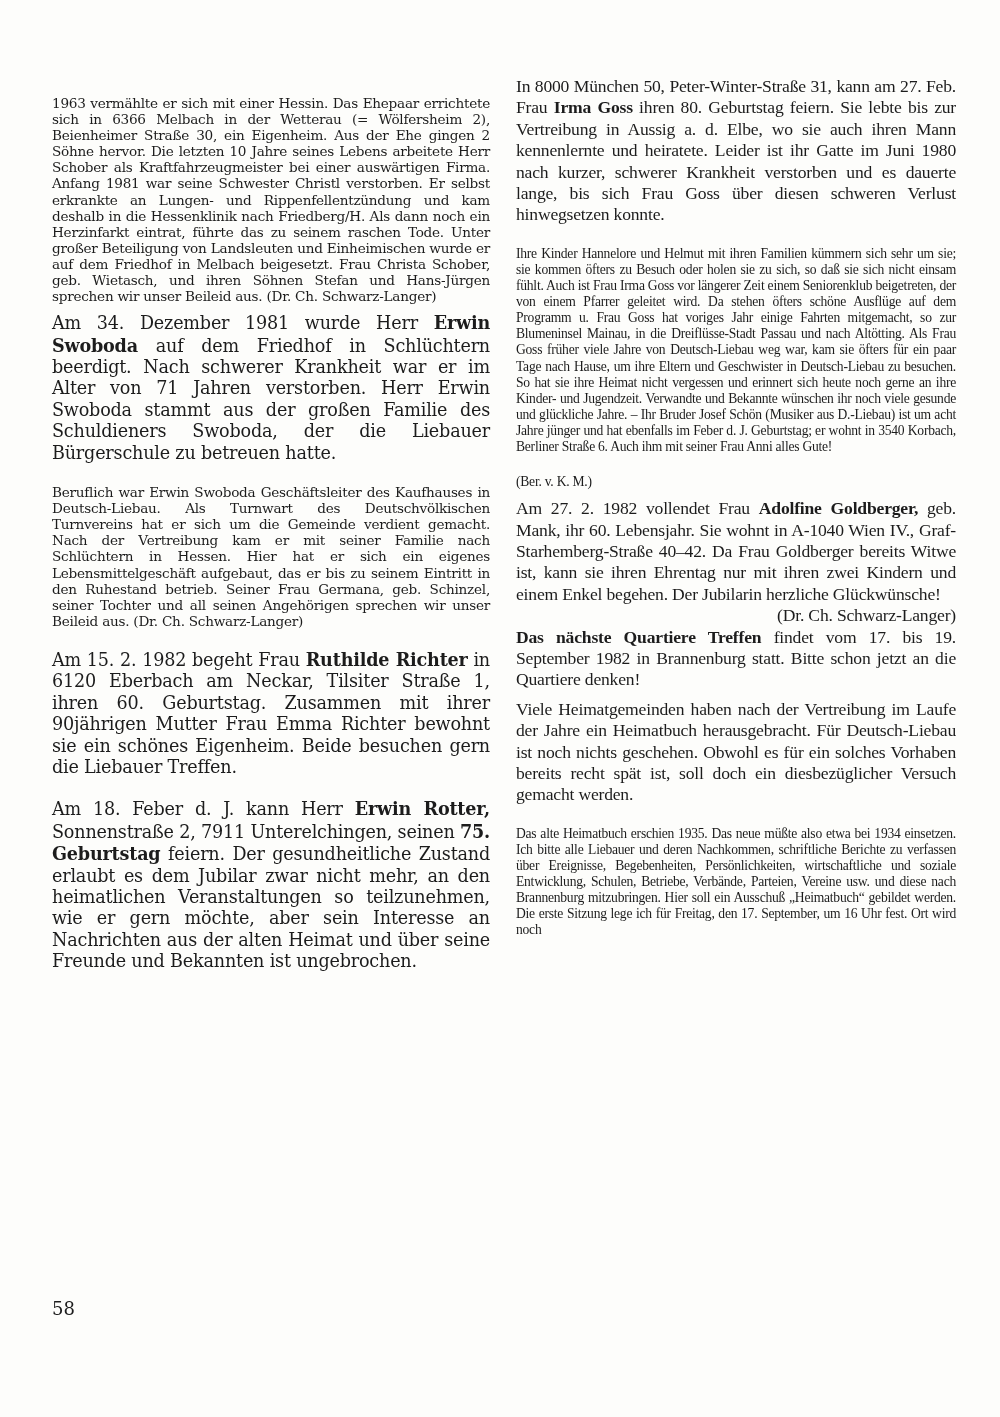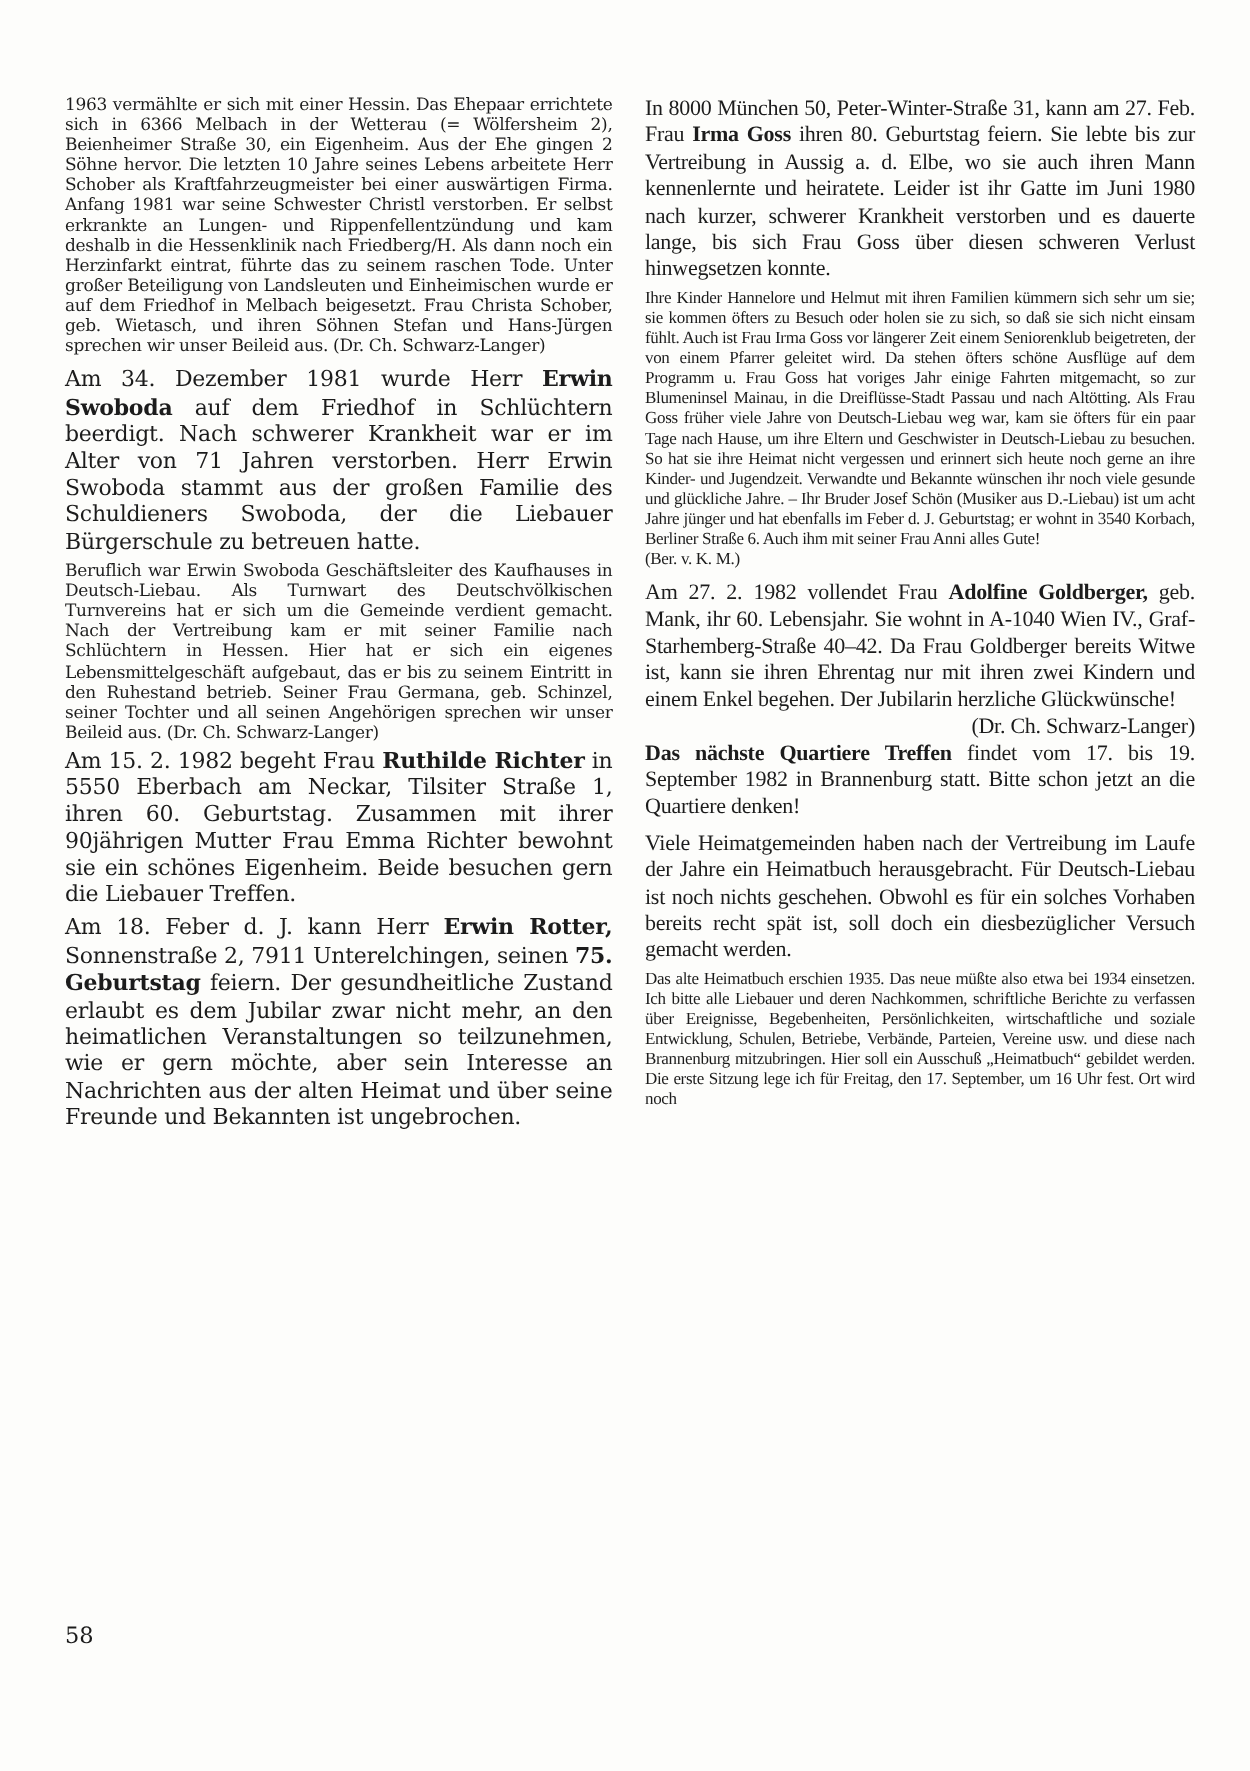--- a/index.html
+++ b/index.html
@@ -4,40 +4,40 @@
 <style>
   html, body { margin: 0; padding: 0; }
   body {
     width: 1000px; height: 1417px; background: #fdfdfb; position: relative; overflow: hidden;
     color: #1c1c1c; font-family: "DejaVu Serif", "Liberation Serif", serif;
   }
   .col { position: absolute; top: 76px; }
   .col-left { left: 52px; width: 438px; }
   .col-right { left: 516px; width: 440px; font-family: Liberation Serif, serif; }
   p { margin: 0; text-align: justify; hyphens: manual; }
-  .small { font-size: 13.6px; line-height: 16.1px; letter-spacing: -0.25px; }
+  .small { font-size: 13.6px; line-height: 16.1px; letter-spacing: -0.25px; margin-top: 19px; }
   .large { font-size: 17.6px; line-height: 21.4px; letter-spacing: -0.2px; }
-  .gap-s { margin-top: 4px; }
+  .gap-s { margin-top: 20px; }
   .gap-m { margin-top: 8px; }
   .gap-l { margin-top: 20px; }
   b { font-weight: bold; }
   .right { text-align: left; display: block; }
   .sig-inline { float: right; }
   .page-number { position: absolute; left: 52px; top: 1298px; font-size: 18px; font-family: "DejaVu Serif", serif; }
 </style>
 </head>
 <body>
 
 <div class="col col-left">
   <p class="small">1963 vermählte er sich mit einer Hessin. Das Ehepaar errichtete sich in 6366 Melbach in der Wetterau (= Wölfersheim 2), Beienheimer Straße 30, ein Eigenheim. Aus der Ehe gingen 2 Söhne hervor. Die letzten 10 Jahre seines Lebens arbeitete Herr Schober als Kraftfahrzeugmeister bei einer auswärtigen Firma. Anfang 1981 war seine Schwester Christl verstorben. Er selbst erkrankte an Lungen- und Rippenfellentzündung und kam deshalb in die Hessenklinik nach Friedberg/H. Als dann noch ein Herzinfarkt eintrat, führte das zu seinem raschen Tode. Unter großer Beteiligung von Landsleuten und Einheimischen wurde er auf dem Friedhof in Melbach beigesetzt. Frau Christa Schober, geb. Wietasch, und ihren Söhnen Stefan und Hans-Jürgen sprechen wir unser Beileid aus. (Dr. Ch. Schwarz-Langer)</p>
 
   <p class="large gap-m"><span>Am 34. Dezember 1981 wurde Herr </span><b>Erwin Swoboda</b><span> auf dem Friedhof in Schlüchtern beerdigt. Nach schwerer Krankheit war er im Alter von 71 Jahren verstorben. Herr Erwin Swoboda stammt aus der großen Familie des Schuldieners Swoboda, der die Liebauer Bürgerschule zu betreuen hatte.</span></p>
   <p class="small gap-s">Beruflich war Erwin Swoboda Geschäftsleiter des Kaufhauses in Deutsch-Liebau. Als Turnwart des Deutschvölkischen Turnvereins hat er sich um die Gemeinde verdient gemacht. Nach der Vertreibung kam er mit seiner Familie nach Schlüchtern in Hessen. Hier hat er sich ein eigenes Lebensmittelgeschäft aufgebaut, das er bis zu seinem Eintritt in den Ruhestand betrieb. Seiner Frau Germana, geb. Schinzel, seiner Tochter und all seinen Angehörigen sprechen wir unser Beileid aus. (Dr. Ch. Schwarz-Langer)</p>
 
-  <p class="large gap-s"><span>Am 15. 2. 1982 begeht Frau </span><b>Ruthilde Richter</b><span> in 5550 Eberbach am Neckar, Tilsiter Straße 1, ihren 60. Geburtstag. Zusammen mit ihrer 90jährigen Mutter Frau Emma Richter bewohnt sie ein schönes Eigenheim. Beide besuchen gern die Liebauer Treffen.</span></p>
+  <p class="large gap-s"><span>Am 15. 2. 1982 begeht Frau </span><b>Ruthilde Richter</b><span> in 6120 Eberbach am Neckar, Tilsiter Straße 1, ihren 60. Geburtstag. Zusammen mit ihrer 90jährigen Mutter Frau Emma Richter bewohnt sie ein schönes Eigenheim. Beide besuchen gern die Liebauer Treffen.</span></p>
 
   <p class="large gap-s"><span>Am 18. Feber d. J. kann Herr </span><b>Erwin Rotter,</b><span> Sonnenstraße 2, 7911 Unterelchingen, seinen </span><b>75. Geburtstag</b><span> feiern. Der gesundheitliche Zustand erlaubt es dem Jubilar zwar nicht mehr, an den heimatlichen Veranstaltungen so teilzunehmen, wie er gern möchte, aber sein Interesse an Nachrichten aus der alten Heimat und über seine Freunde und Bekannten ist ungebrochen.</span></p>
 </div>
 
 <div class="col col-right">
   <p class="large"><span>In 8000 München 50, Peter-Winter-Straße 31, kann am 27. Feb. Frau </span><b>Irma Goss</b><span> ihren 80. Geburtstag feiern. Sie lebte bis zur Vertreibung in Aussig a. d. Elbe, wo sie auch ihren Mann kennenlernte und heiratete. Leider ist ihr Gatte im Juni 1980 nach kurzer, schwerer Krankheit verstorben und es dauerte lange, bis sich Frau Goss über diesen schweren Verlust hinwegsetzen konnte.</span></p>
   <p class="small gap-s">Ihre Kinder Hannelore und Helmut mit ihren Familien kümmern sich sehr um sie; sie kommen öfters zu Besuch oder holen sie zu sich, so daß sie sich nicht einsam fühlt. Auch ist Frau Irma Goss vor längerer Zeit einem Seniorenklub beigetreten, der von einem Pfarrer geleitet wird. Da stehen öfters schöne Ausflüge auf dem Programm u. Frau Goss hat voriges Jahr einige Fahrten mitgemacht, so zur Blumeninsel Mainau, in die Dreiflüsse-Stadt Passau und nach Altötting. Als Frau Goss früher viele Jahre von Deutsch-Liebau weg war, kam sie öfters für ein paar Tage nach Hause, um ihre Eltern und Geschwister in Deutsch-Liebau zu besuchen. So hat sie ihre Heimat nicht vergessen und erinnert sich heute noch gerne an ihre Kinder- und Jugendzeit. Verwandte und Bekannte wünschen ihr noch viele gesunde und glückliche Jahre. – Ihr Bruder Josef Schön (Musiker aus D.-Liebau) ist um acht Jahre jünger und hat ebenfalls im Feber d. J. Geburtstag; er wohnt in 3540 Korbach, Berliner Straße 6. Auch ihm mit seiner Frau Anni alles Gute!</p>
   <p class="small">
       <span class="right">(Ber. v. K. M.)</span>
     </p>

